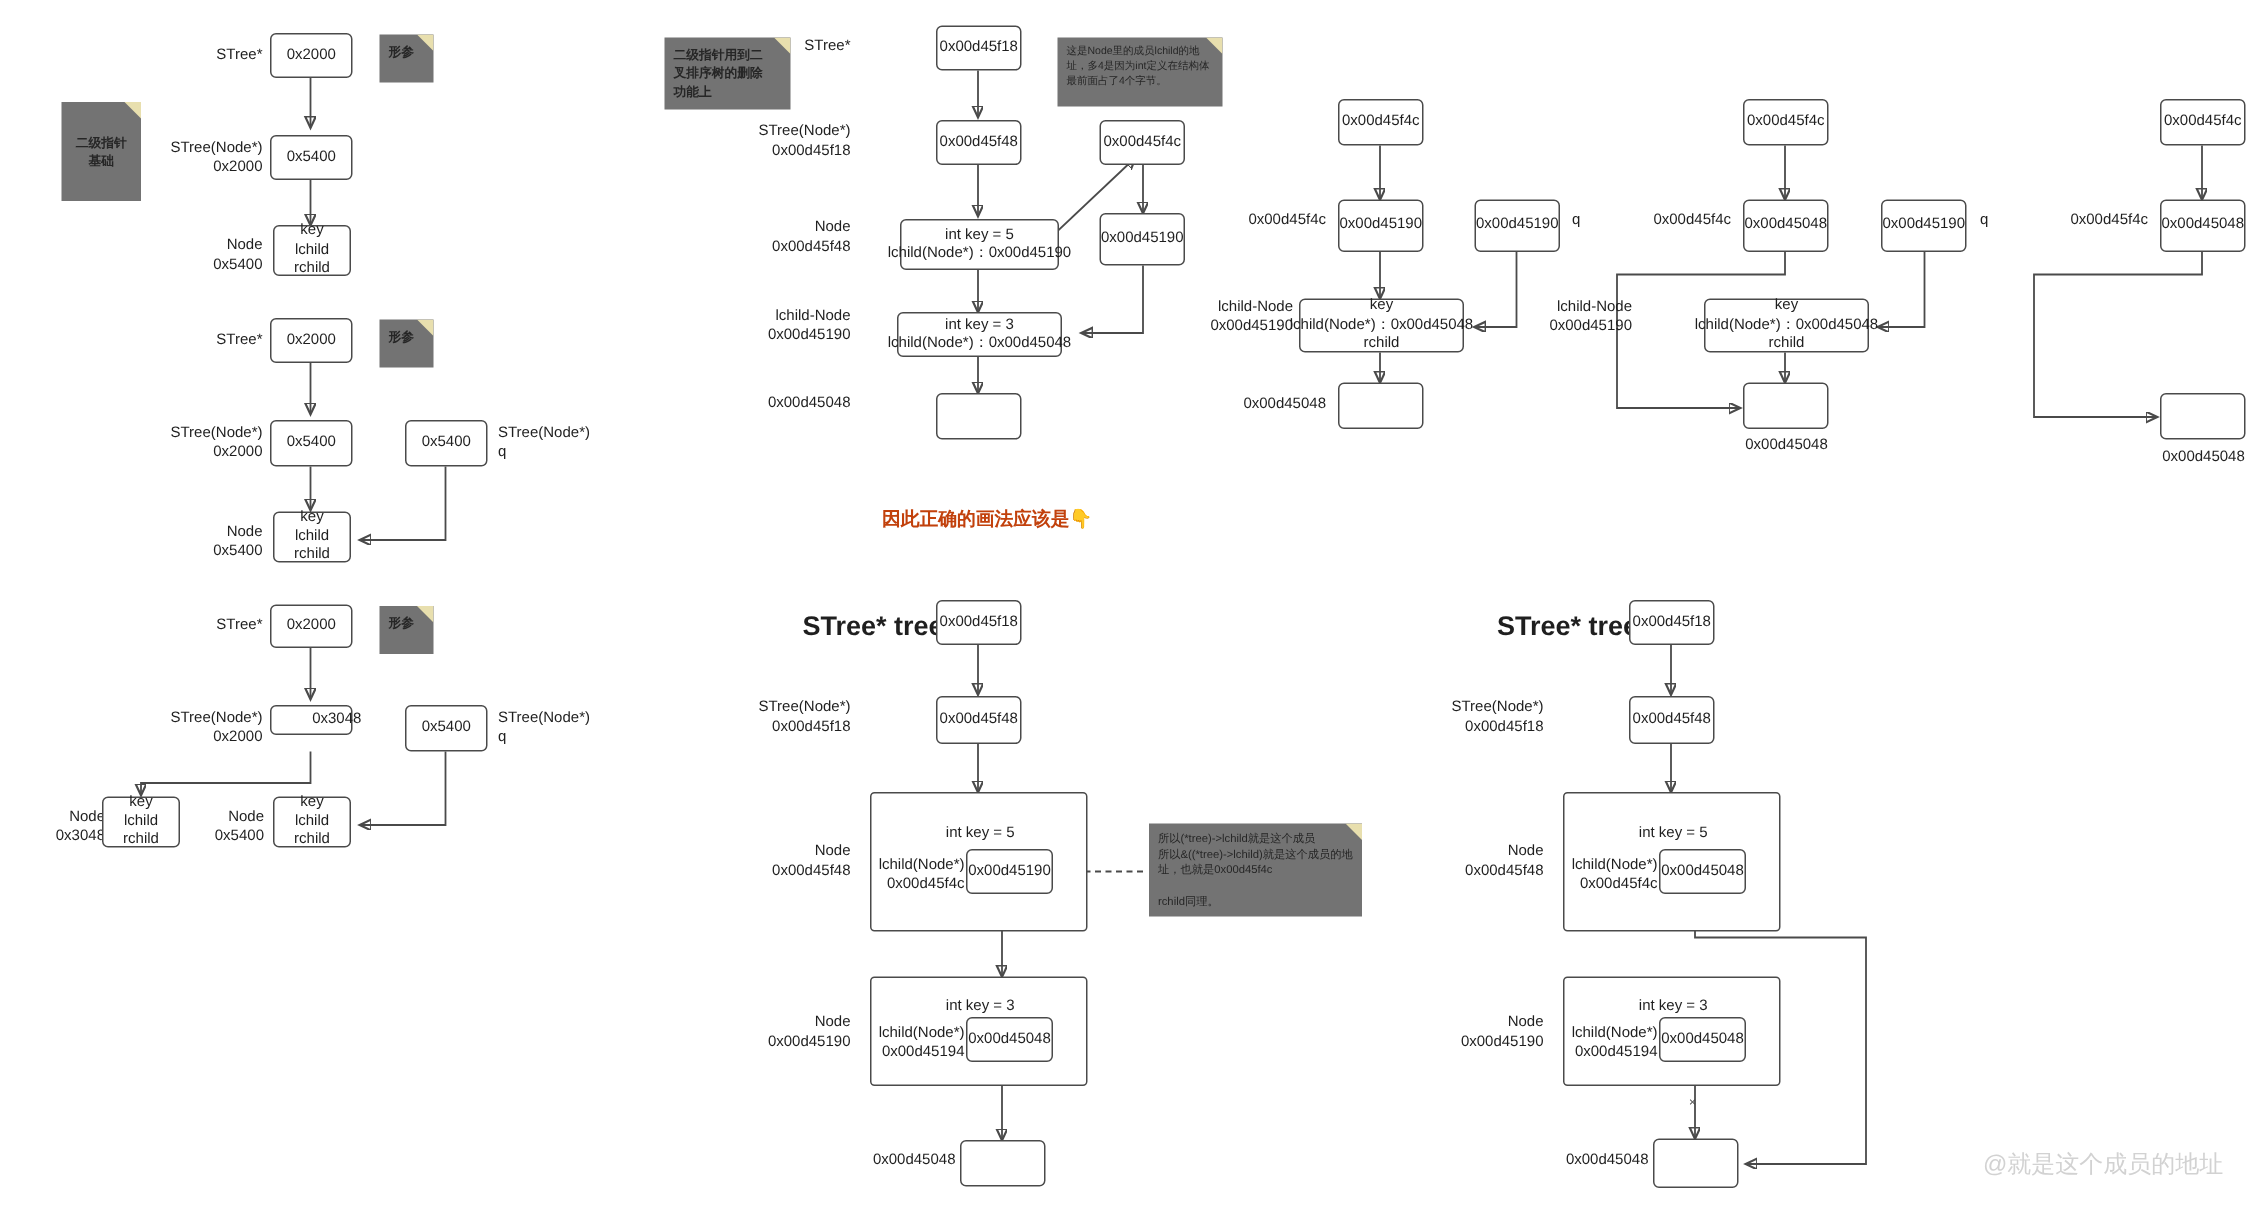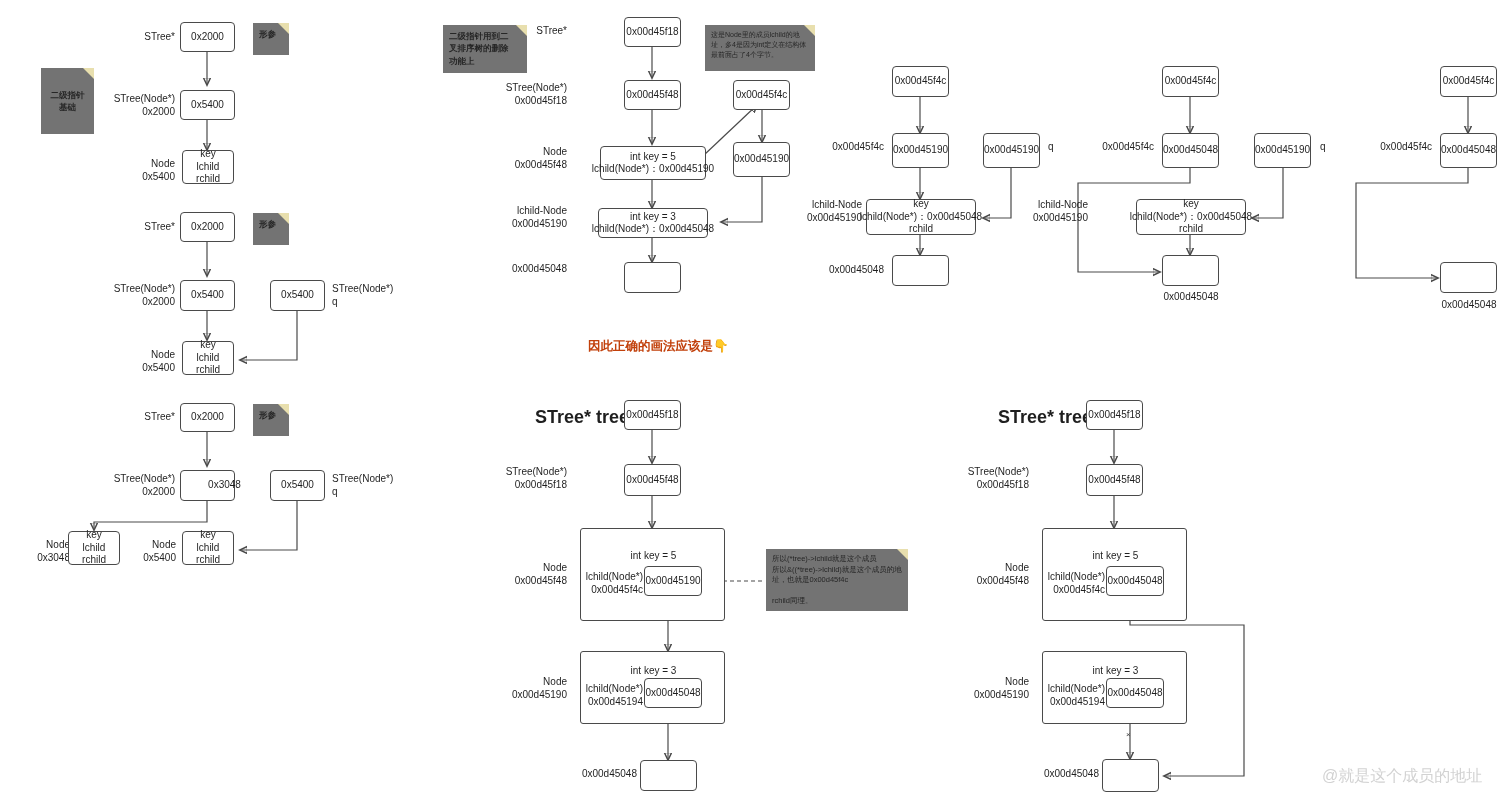--- a/index.html
+++ b/index.html
@@ -195,21 +195,21 @@
   <div class="box" style="left:182px;top:341px;width:52px;height:34px;">key
 lchild
 rchild</div>
 
   <div class="lbl r" style="left:110px;top:411px;width:65px;">STree*</div>
   <div class="box" style="left:180px;top:403px;width:55px;height:29px;">0x2000</div>
   <div class="note" style="left:253px;top:404px;width:36px;height:32px;"><span class="fold"></span><span>形参</span></div>
 
   <div class="lbl r" style="left:100px;top:473px;width:75px;">STree(Node*)
 0x2000</div>
-  <div class="box" style="left:180px;top:470px;width:55px;height:31px;padding-left:34px;">0x3048</div>
+  <div class="box" style="left:180px;top:470px;width:55px;height:20px;padding-left:34px;">0x3048</div>
 
   <div class="box" style="left:270px;top:470px;width:55px;height:31px;">0x5400</div>
   <div class="lbl l" style="left:332px;top:473px;width:80px;">STree(Node*)
 q</div>
 
   <div class="lbl r" style="left:10px;top:539px;width:60px;">Node
 0x3048</div>
   <div class="box" style="left:68px;top:531px;width:52px;height:34px;">key
 lchild
 rchild</div>

